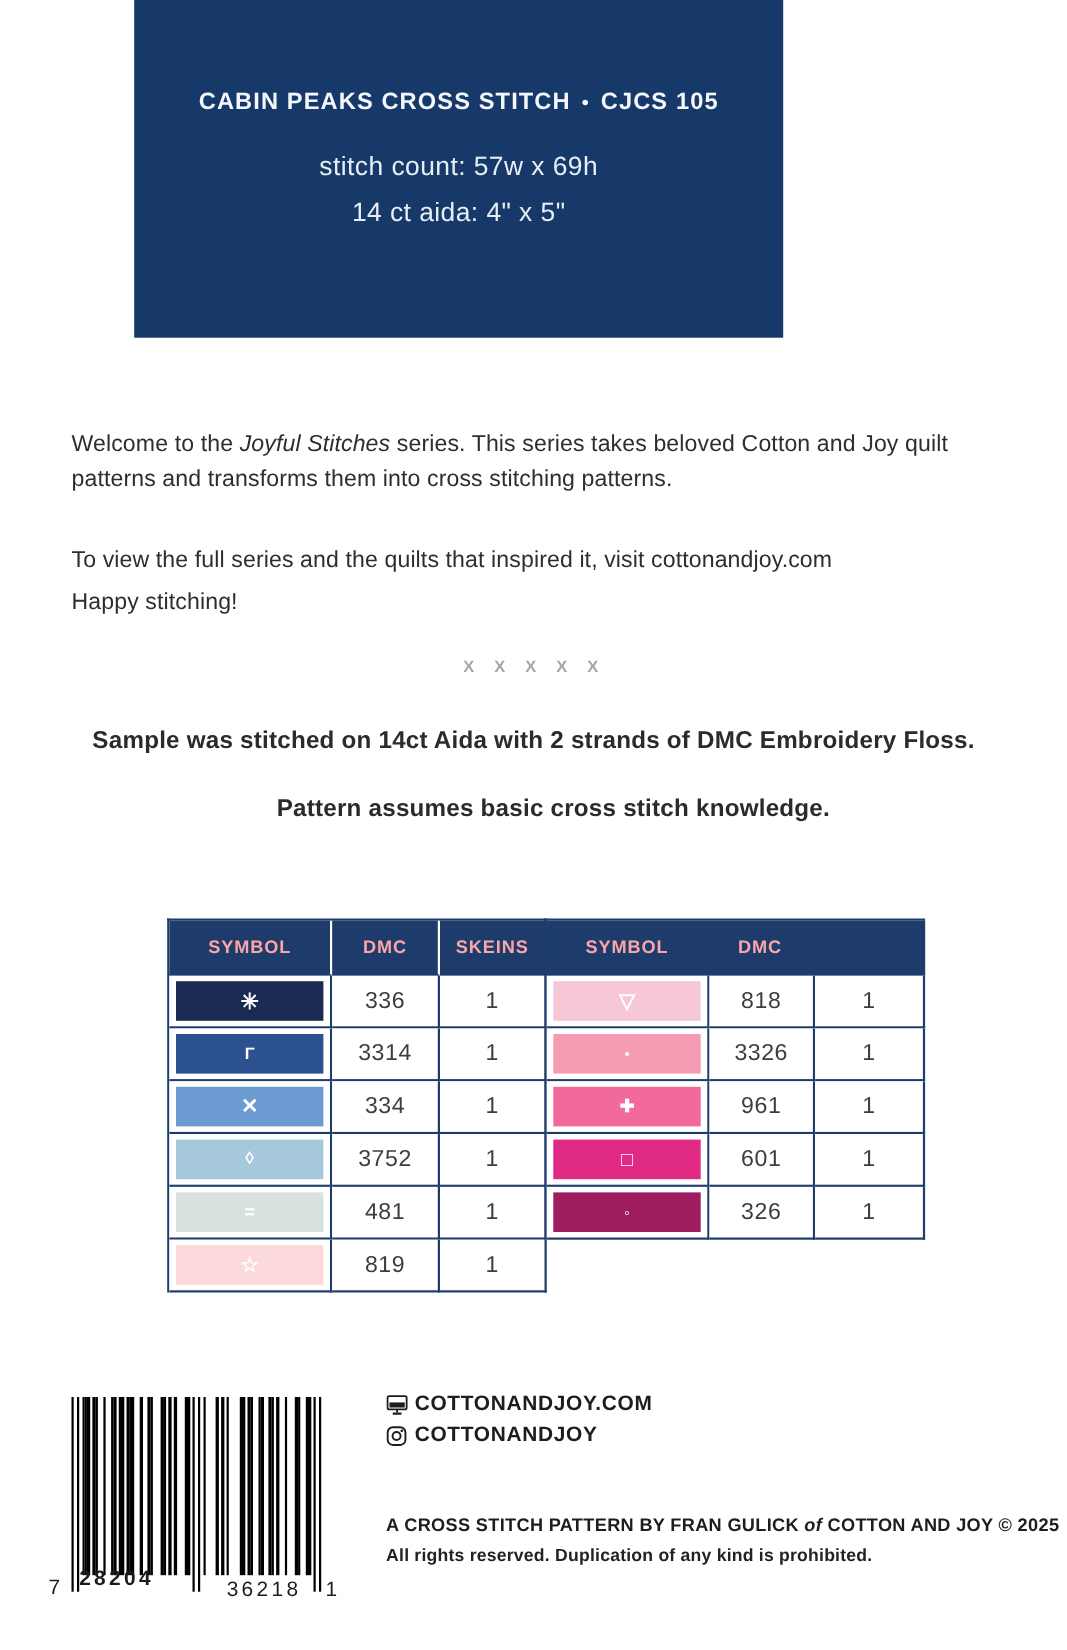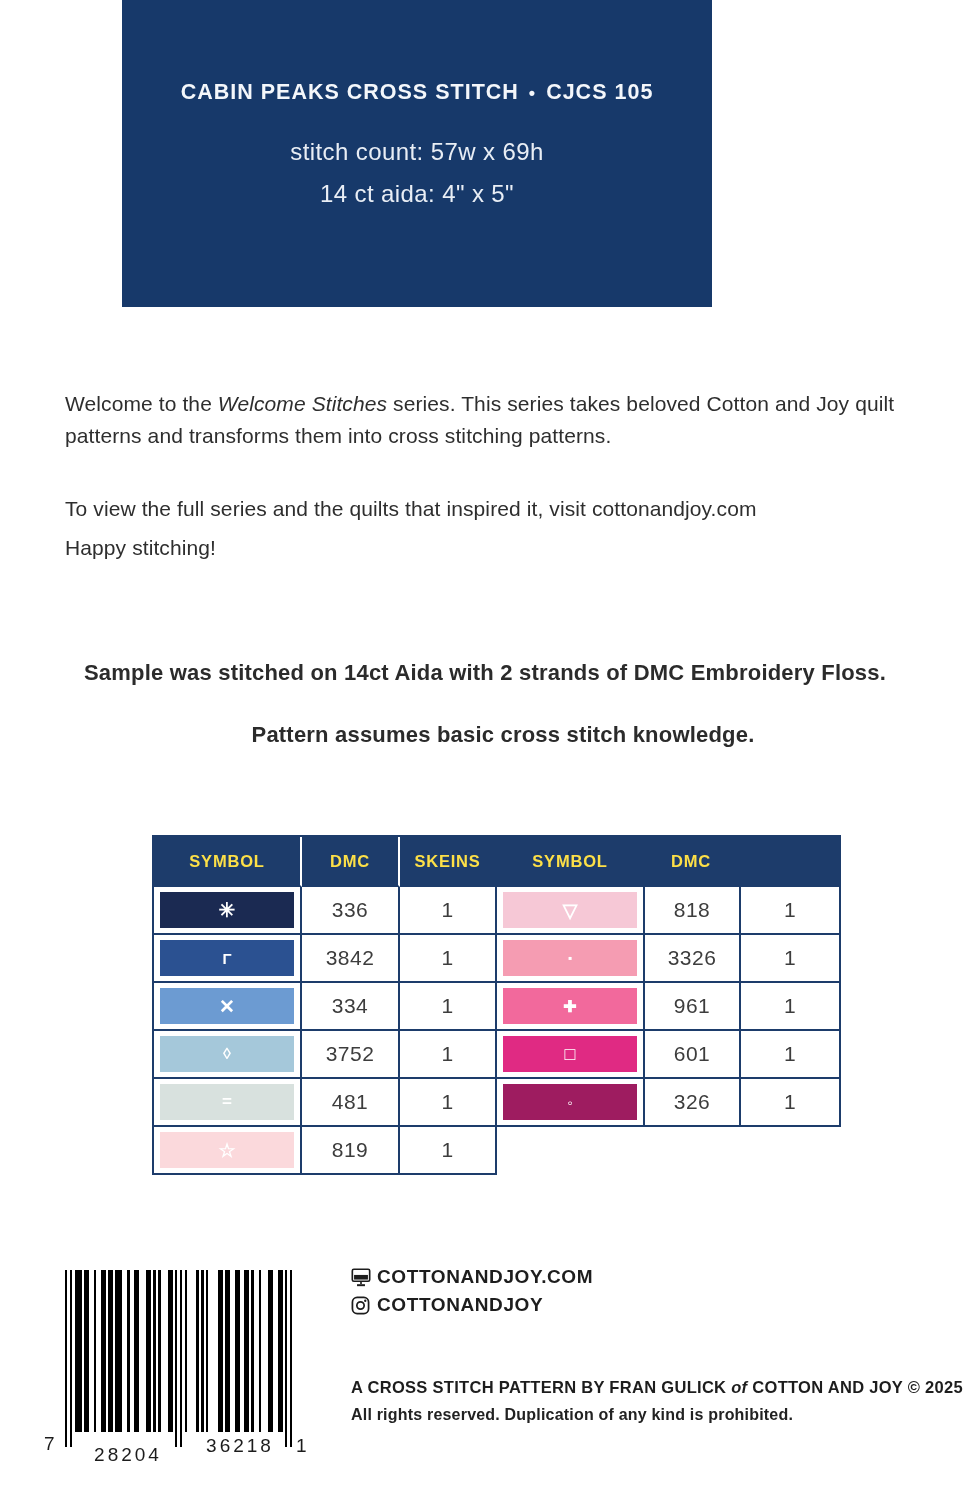--- a/index.html
+++ b/index.html
@@ -48,21 +48,21 @@
   .floss-table { position:absolute; left:152px; top:835px; display:flex; align-items:flex-start; }
   .fgrid { display:grid; border-top:2px solid #1d3c6b; border-left:2px solid #1d3c6b; }
   .fgrid-left  { grid-template-columns:148px 98px 97px; }
   .fgrid-right { grid-template-columns:148px 96px 100px; margin-left:-2px; }
   .fcell {
     border-right:2px solid #1d3c6b; border-bottom:2px solid #1d3c6b;
     background:#ffffff; display:flex; align-items:center; justify-content:center;
     height:48px;
   }
   .fhead {
-    background:#1d3c6b; color:#fde047; font-size:16.5px; font-weight:bold;
+    background:#1d3c6b; color:#fca5a5; font-size:16.5px; font-weight:bold;
     letter-spacing:0.8px; height:50px;
   }
   .fhead-div { border-right:2px solid #ffffff; }
   .fhead-span { grid-column:1 / -1; justify-content:flex-start; padding:0; }
   .fhead-span .hs { display:inline-flex; align-items:center; justify-content:center; }
   .fhead-span .hs1 { width:146px; }
   .fhead-span .hs2 { width:96px; }
   .fhead-span .hs3 { width:98px; }
   .symbol-cell { padding:5px 6px; }
   .swatch {
@@ -70,21 +70,21 @@
     color:#ffffff; font-weight:bold; font-size:17px;
   }
   .num-cell { font-size:21px; color:#3d3d3d; letter-spacing:0.5px; }
 
   
   .barcode-area { position:absolute; left:44px; top:1270px; width:275px; height:200px; }
   .bars { position:absolute; left:21px; top:0; display:flex; align-items:flex-start; }
   .bar-module { display:inline-block; }
   .bc-num { position:absolute; color:#1c1c1c; font-size:19px; }
   .bc-first { left:0; top:163px; }
-  .bc-left  { left:28px; width:112px; top:174px; text-align:center; letter-spacing:3px; }
+  .bc-left  { left:28px; width:112px; top:155px; text-align:left; letter-spacing:3px;font-weight:bold; }
   .bc-right { left:140px; width:112px; top:165px; text-align:center; letter-spacing:3px; }
   .bc-last  { left:252px; top:165px; }
 
   
   .footer-links { position:absolute; left:351px; top:1263px; color:#1d1d1d; }
   .flink { display:flex; align-items:center; height:28px; }
   .flink .ico { width:26px; display:flex; align-items:center; }
   .flink .txt { font-size:19px; font-weight:bold; letter-spacing:0.6px; }
   .hashrow { margin-top:3px; display:flex; gap:62px; font-size:19px; font-weight:bold; letter-spacing:0.6px; }
   .credit { position:absolute; left:351px; top:1378px; font-size:16.5px; font-weight:bold; color:#1d1d1d; letter-spacing:0.3px; }
@@ -98,26 +98,27 @@
 
   <div class="header-card">
     <div class="hc-title">
       <span>CABIN PEAKS CROSS STITCH</span><span class="dot">•</span><span>CJCS 105</span>
     </div>
     <div class="hc-sub hc-stitch">stitch count: 57w x 69h</div>
     <div class="hc-sub hc-aida">14 ct aida: 4" x 5"</div>
   </div>
 
   <p class="intro-p p1">
-    <span>Welcome to the </span><i>Welcome Stitches</i><span> series. This series takes beloved Cotton and Joy quilt</span><br>
+    <span>Welcome to the </span><i>Joyful Stitches</i><span> series. This series takes beloved Cotton and Joy quilt</span><br>
     <span>patterns and transforms them into cross stitching patterns.</span>
   </p>
   <p class="intro-p p2">To view the full series and the quilts that inspired it, visit cottonandjoy.com</p>
   <p class="intro-p p3">Happy stitching!</p>
 
+  <div class="divider-x">X X X X X</div>
 
   <div class="note-line note1">Sample was stitched on 14ct Aida with 2 strands of DMC Embroidery Floss.</div>
   <div class="note-line note2">Pattern assumes basic cross stitch knowledge.</div>
 
   <div class="floss-table">
     <div class="fgrid fgrid-left" id="grid-left">
       <div class="fcell fhead fhead-div">SYMBOL</div>
       <div class="fcell fhead fhead-div">DMC</div>
       <div class="fcell fhead">SKEINS</div>
     <div class="fcell symbol-cell">
@@ -125,21 +126,21 @@
             <span style="font-size: 20px;">✳</span>
           </div>
         </div>
         <div class="fcell num-cell">336</div>
         <div class="fcell num-cell">1</div>
         <div class="fcell symbol-cell">
           <div class="swatch" style="background: rgb(43, 81, 145);">
             <span style="font-size: 15px;">Γ</span>
           </div>
         </div>
-        <div class="fcell num-cell">3842</div>
+        <div class="fcell num-cell">3314</div>
         <div class="fcell num-cell">1</div>
         <div class="fcell symbol-cell">
           <div class="swatch" style="background: rgb(108, 155, 210);">
             <span style="font-size: 19px;">✕</span>
           </div>
         </div>
         <div class="fcell num-cell">334</div>
         <div class="fcell num-cell">1</div>
         <div class="fcell symbol-cell">
           <div class="swatch" style="background: rgb(165, 200, 218);">

